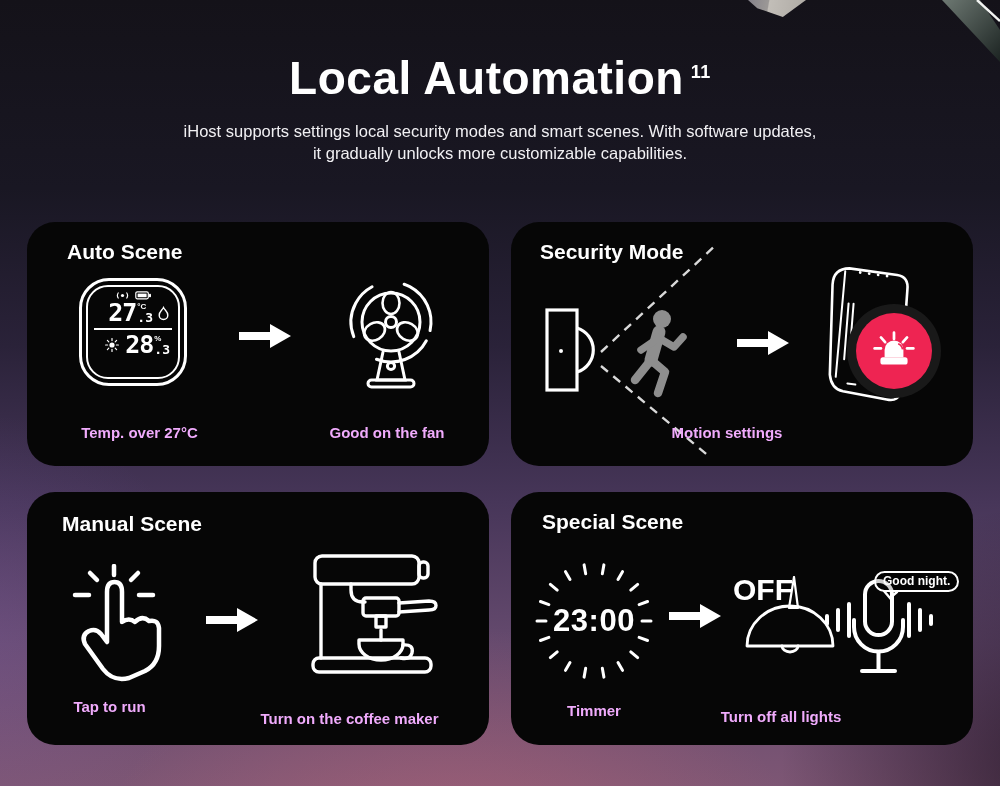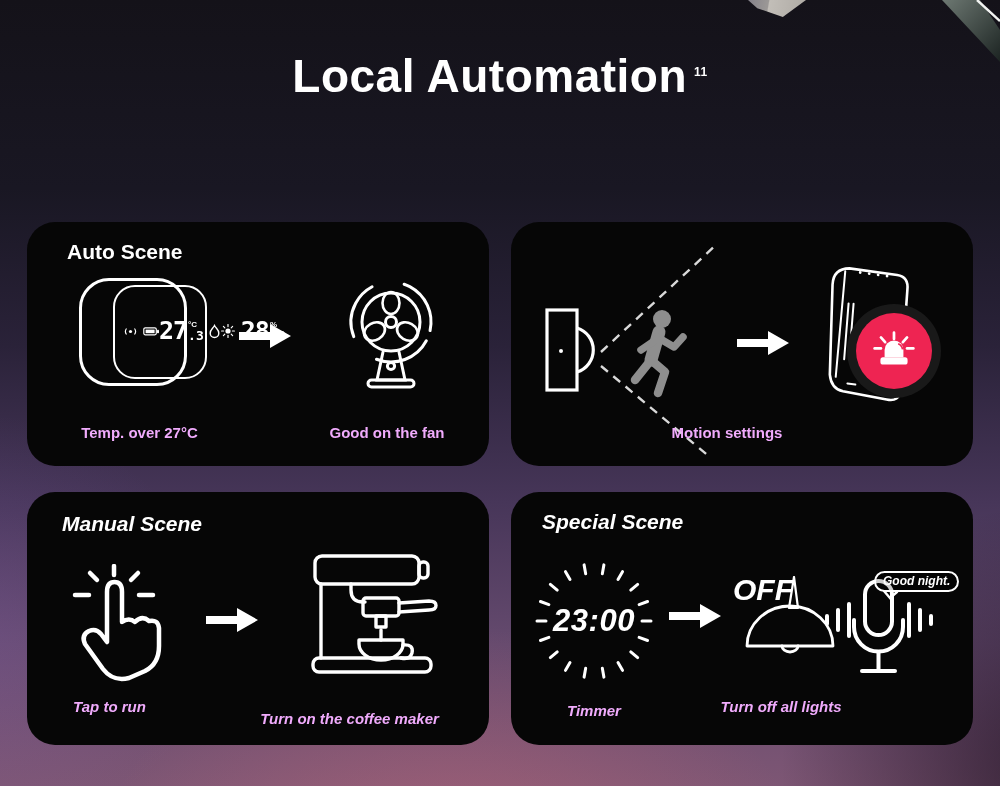--- a/index.html
+++ b/index.html
@@ -19,43 +19,43 @@
   .decor-cube {
     position:absolute; left:748px; top:0; width:58px; height:17px;
     background:linear-gradient(100deg, #85828a 0%, #9b9896 34%, #c2beb8 36%, #aeaaa4 100%);
     clip-path:polygon(0% 0%, 100% 0%, 60% 100%, 16% 48%);
   }
   .decor-streak { position:absolute; right:0; top:0; }
 
   
   .header { position:absolute; left:0; top:44px; width:100%; text-align:center; }
   .page-title { font-size:46px; font-weight:700; letter-spacing:0.5px; line-height:56px; }
-  .page-title sup { font-size:12px; font-weight:700; vertical-align:super; margin-left:7px; }
+  .page-title sup { font-size:18px; font-weight:700; vertical-align:super; margin-left:7px; }
   .page-subtitle { margin-top:14px; font-size:16.5px; line-height:22px; color:#f1f0f3; font-weight:400; }
 
   
   .cards { position:absolute; left:27px; top:222px; width:946px; }
   .card {
     position:absolute; width:462px; background:#060606; border-radius:28px;
   }
   .card-r1 { top:0; height:244px; }
-  .card-r2 { top:270px; height:253px;font-style:italic; }
+  .card-r2 { top:270px; height:253px; }
   .card-c1 { left:0; }
   .card-c2 { left:484px; }
 
   .card-title { position:absolute; font-size:21px; font-weight:700; color:#fff; }
   .scene-label { position:absolute; font-size:15px; font-weight:600; color:#f0abfc; text-align:center; }
 
   .arrow-icon { position:absolute; }
 
   
   .sensor { position:absolute; left:52px; top:56px; width:108px; height:108px;
     border:3px solid #fff; border-radius:30px; padding:4px; }
   .sensor-inner { width:100%; height:100%; border:2px solid #fff; border-radius:22px;
-    display:flex; align-items:center; padding:3px 8px 5px;margin-left:27px; }
+    display:flex; flex-direction:column; align-items:center; padding:3px 8px 5px; }
   .sensor-status { display:flex; gap:5px; align-items:center; height:10px; }
   .sensor-row { display:flex; align-items:center; justify-content:flex-end; width:100%; }
   .sensor-num { font-family:"DejaVu Sans Mono", monospace; font-weight:700; font-size:25px;
     letter-spacing:-1px; line-height:26px; }
   .sensor-stack { display:flex; flex-direction:column; align-items:flex-start; margin-left:1px; }
   .sensor-unit { font-size:8px; font-weight:700; line-height:9px; }
   .sensor-dec { font-family:"DejaVu Sans Mono", monospace; font-size:13px; font-weight:700; line-height:13px; }
   .sensor-divider { width:78px; height:2px; background:#fff; margin:2px 0; }
 
   
@@ -84,20 +84,24 @@
       <stop offset="0" stop-color="#6d7872"></stop>
         <stop offset="1" stop-color="#1c2422"></stop>
     </linearGradient>
   </defs>
   <polygon points="22,0 60,0 80,30 80,62" fill="url(#streakGrad)"></polygon>
   <line x1="57" y1="0" x2="80" y2="21" stroke="#f2f4f2" stroke-width="2.4"></line>
 </svg>
 
 <div class="header">
   <div class="page-title"><span>Local Automation</span><sup>11</sup></div>
+  <div class="page-subtitle">
+    <div>iHost supports settings local security modes and smart scenes. With software updates,</div>
+    <div>it gradually unlocks more customizable capabilities.</div>
+  </div>
 </div>
 
 <div class="cards">
 
   <div class="card card-r1 card-c1">
     <div class="card-title" style="left:40px; top:18px;">Auto Scene</div>
 
     <div class="sensor">
       <div class="sensor-inner">
         <div class="sensor-status">
@@ -163,20 +167,21 @@
         <circle cx="50" cy="88" r="3.6"></circle>
         <rect x="27" y="102" width="46" height="7" rx="3.5"></rect>
       </g>
     </svg>
 
     <div class="scene-label" style="left:20px; width:185px; top:202px;">Temp. over 27°C</div>
     <div class="scene-label" style="left:270px; width:180px; top:202px;">Good on the fan</div>
   </div>
 
   <div class="card card-r1 card-c2">
+    <div class="card-title" style="left:29px; top:18px;">Security Mode</div>
 
     <svg style="position:absolute; left:34px; top:86px;" width="56" height="86" viewBox="0 0 56 86">
       <rect x="2" y="2" width="30" height="80" stroke="#fff" stroke-width="3.2" fill="none"></rect>
       <path d="M32 20 a23 23 0 0 1 0 44" stroke="#fff" stroke-width="3.2" fill="none"></path>
       <circle cx="16" cy="43" r="2" fill="#fff"></circle>
     </svg>
 
     <svg style="position:absolute; left:84px; top:14px;" width="130" height="226">
       <g stroke="#d9d9d9" stroke-width="2.4" stroke-dasharray="9 7">
         <line x1="6" y1="116" x2="122" y2="8"></line>
@@ -328,16 +333,16 @@
         <line x1="97" y1="32" x2="97" y2="52"></line>
         <line x1="108" y1="38" x2="108" y2="46"></line>
       </g>
     </svg>
     <div class="voice-bubble">Good night.</div>
     <svg class="bubble-tail" width="16" height="10">
       <path d="M1 1 L7 8 L14 2" stroke="#fff" stroke-width="2.4" fill="none" stroke-linecap="round"></path>
     </svg>
 
     <div class="scene-label" style="left:18px; width:130px; top:210px;">Timmer</div>
-    <div class="scene-label" style="left:180px; width:180px; top:206px;">Turn off all lights</div>
+    <div class="scene-label" style="left:180px; width:180px; top:216px;">Turn off all lights</div>
   </div>
 
 </div>
 
 </body></html>

